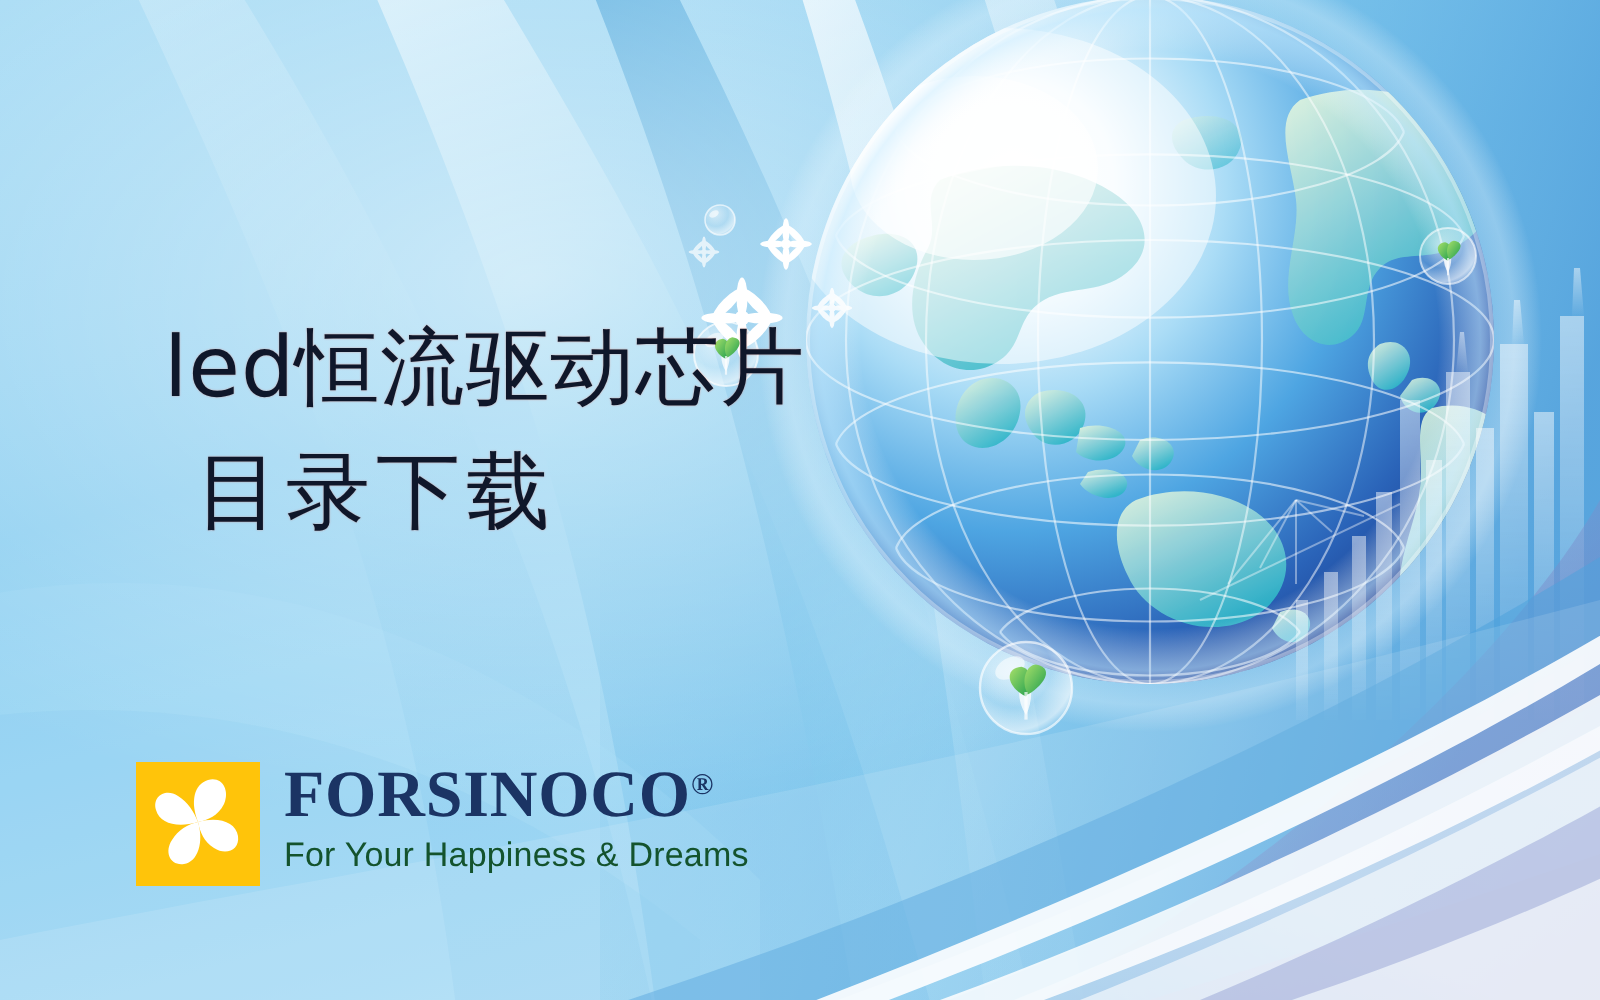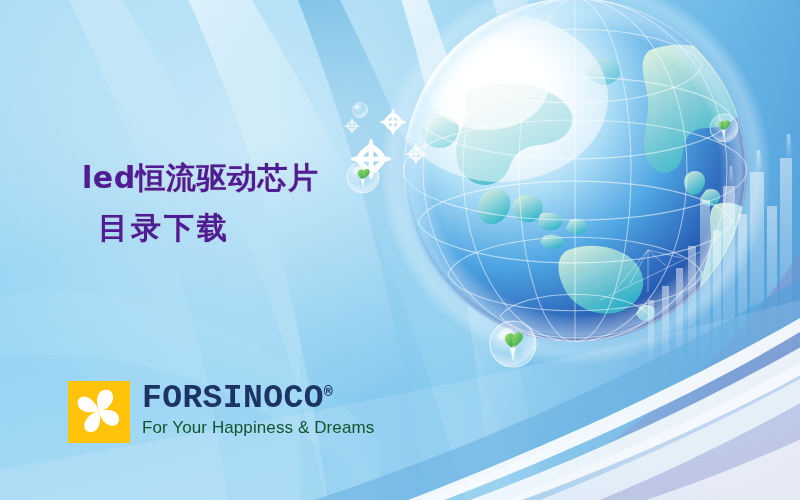--- a/index.html
+++ b/index.html
@@ -27,24 +27,24 @@
   
   #headline {
     position: absolute;
     left: 82px;
     top: 163px;
     z-index: 40;
     line-height: 1.0;
     pointer-events: none;
   }
   .headline-line {
-    color: #4c1d95;
+    color: #0f172a;
     font-family: "DejaVu Sans", "Liberation Sans", sans-serif;
-    font-size: 30px;
-    font-weight: 700;
+    font-size: 42px;
+    font-weight: 400;
     letter-spacing: 0.5px;
     white-space: nowrap;
     text-shadow: 0 0 1px rgba(249,46,8,0.35);
   }
   .headline-line.l1 { margin-bottom: 20px; }
   .headline-line.l2 { margin-left: 16px; letter-spacing: 3px; }
 
   
   #logo {
     position: absolute;
@@ -61,21 +61,21 @@
     position: relative;
     flex: none;
   }
   #logo-mark svg { display: block; width: 62px; height: 62px; }
   #logo-text {
     margin-left: 12px;
     padding-top: 1px;
   }
   #logo-wordmark {
     color: #1b3464;
-    font-family: Liberation Mono, monospace;
+    font-family: Liberation Serif, serif;
     font-weight: bold;
     font-size: 33px;
     letter-spacing: 0.4px;
     line-height: 1;
     white-space: nowrap;
   }
   #logo-wordmark .reg {
     font-size: 15px;
     vertical-align: 11px;
     font-weight: bold;

